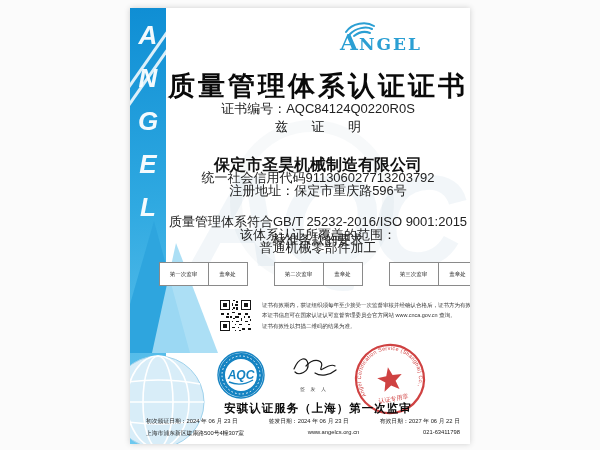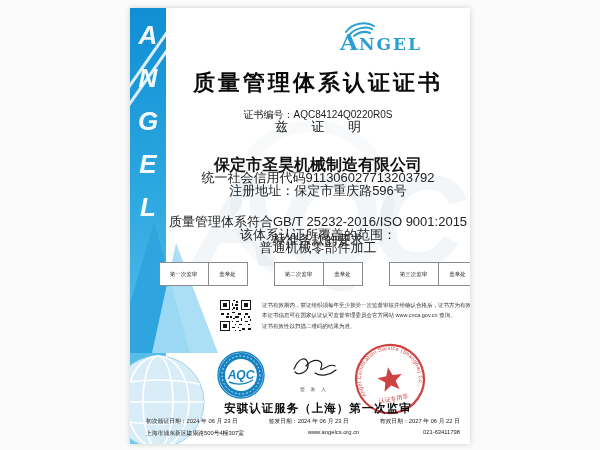--- a/index.html
+++ b/index.html
@@ -22,23 +22,23 @@
   
   .wm-ring{position:absolute;left:100px;top:112px;width:140px;height:140px;border-radius:50%;
           border:12px solid rgba(140,165,190,.07);z-index:0;}
   .wm-text{position:absolute;left:62px;top:148px;font-size:130px;font-weight:bold;font-style:italic;
           letter-spacing:-8px;color:rgba(90,145,180,.08);z-index:0;line-height:1;}
   
   .logo{position:absolute;right:26px;top:12px;z-index:3;}
   
   .content{position:absolute;left:36px;top:0;width:304px;height:100%;text-align:center;z-index:3;}
   .content>div{position:absolute;left:0;right:0;}
-  .title{top:60px;font-size:22px;font-weight:bold;letter-spacing:3px;color:#0a0a0a;
+  .title{top:60px;font-size:27px;font-weight:bold;letter-spacing:3px;color:#0a0a0a;
          font-family:Liberation Serif, serif;}
-  .certno{top:100px;font-size:10px;color:#222;}
+  .certno{top:92px;font-size:13px;color:#222;}
   .heading{top:110px;font-size:13px;font-weight:normal;letter-spacing:10px;text-indent:10px;}
   .company{top:147px;font-size:16px;font-weight:bold;}
   .small{font-size:13px;color:#222;}
   .credit{top:161px}.reg{top:174px}.aud{top:187px}
   .sc1{top:205px}.sc2{top:218px}.sc3{top:231px}
   .boxes{top:254px;display:flex;justify-content:center;gap:26px;}
   .pair{display:flex;}
   .bx{height:22px;border:1px solid #8a8a8a;background:#fff;display:flex;align-items:center;
       justify-content:center;font-size:5.5px;color:#222;}
   .bx.label{width:48px;border-right:none;}

